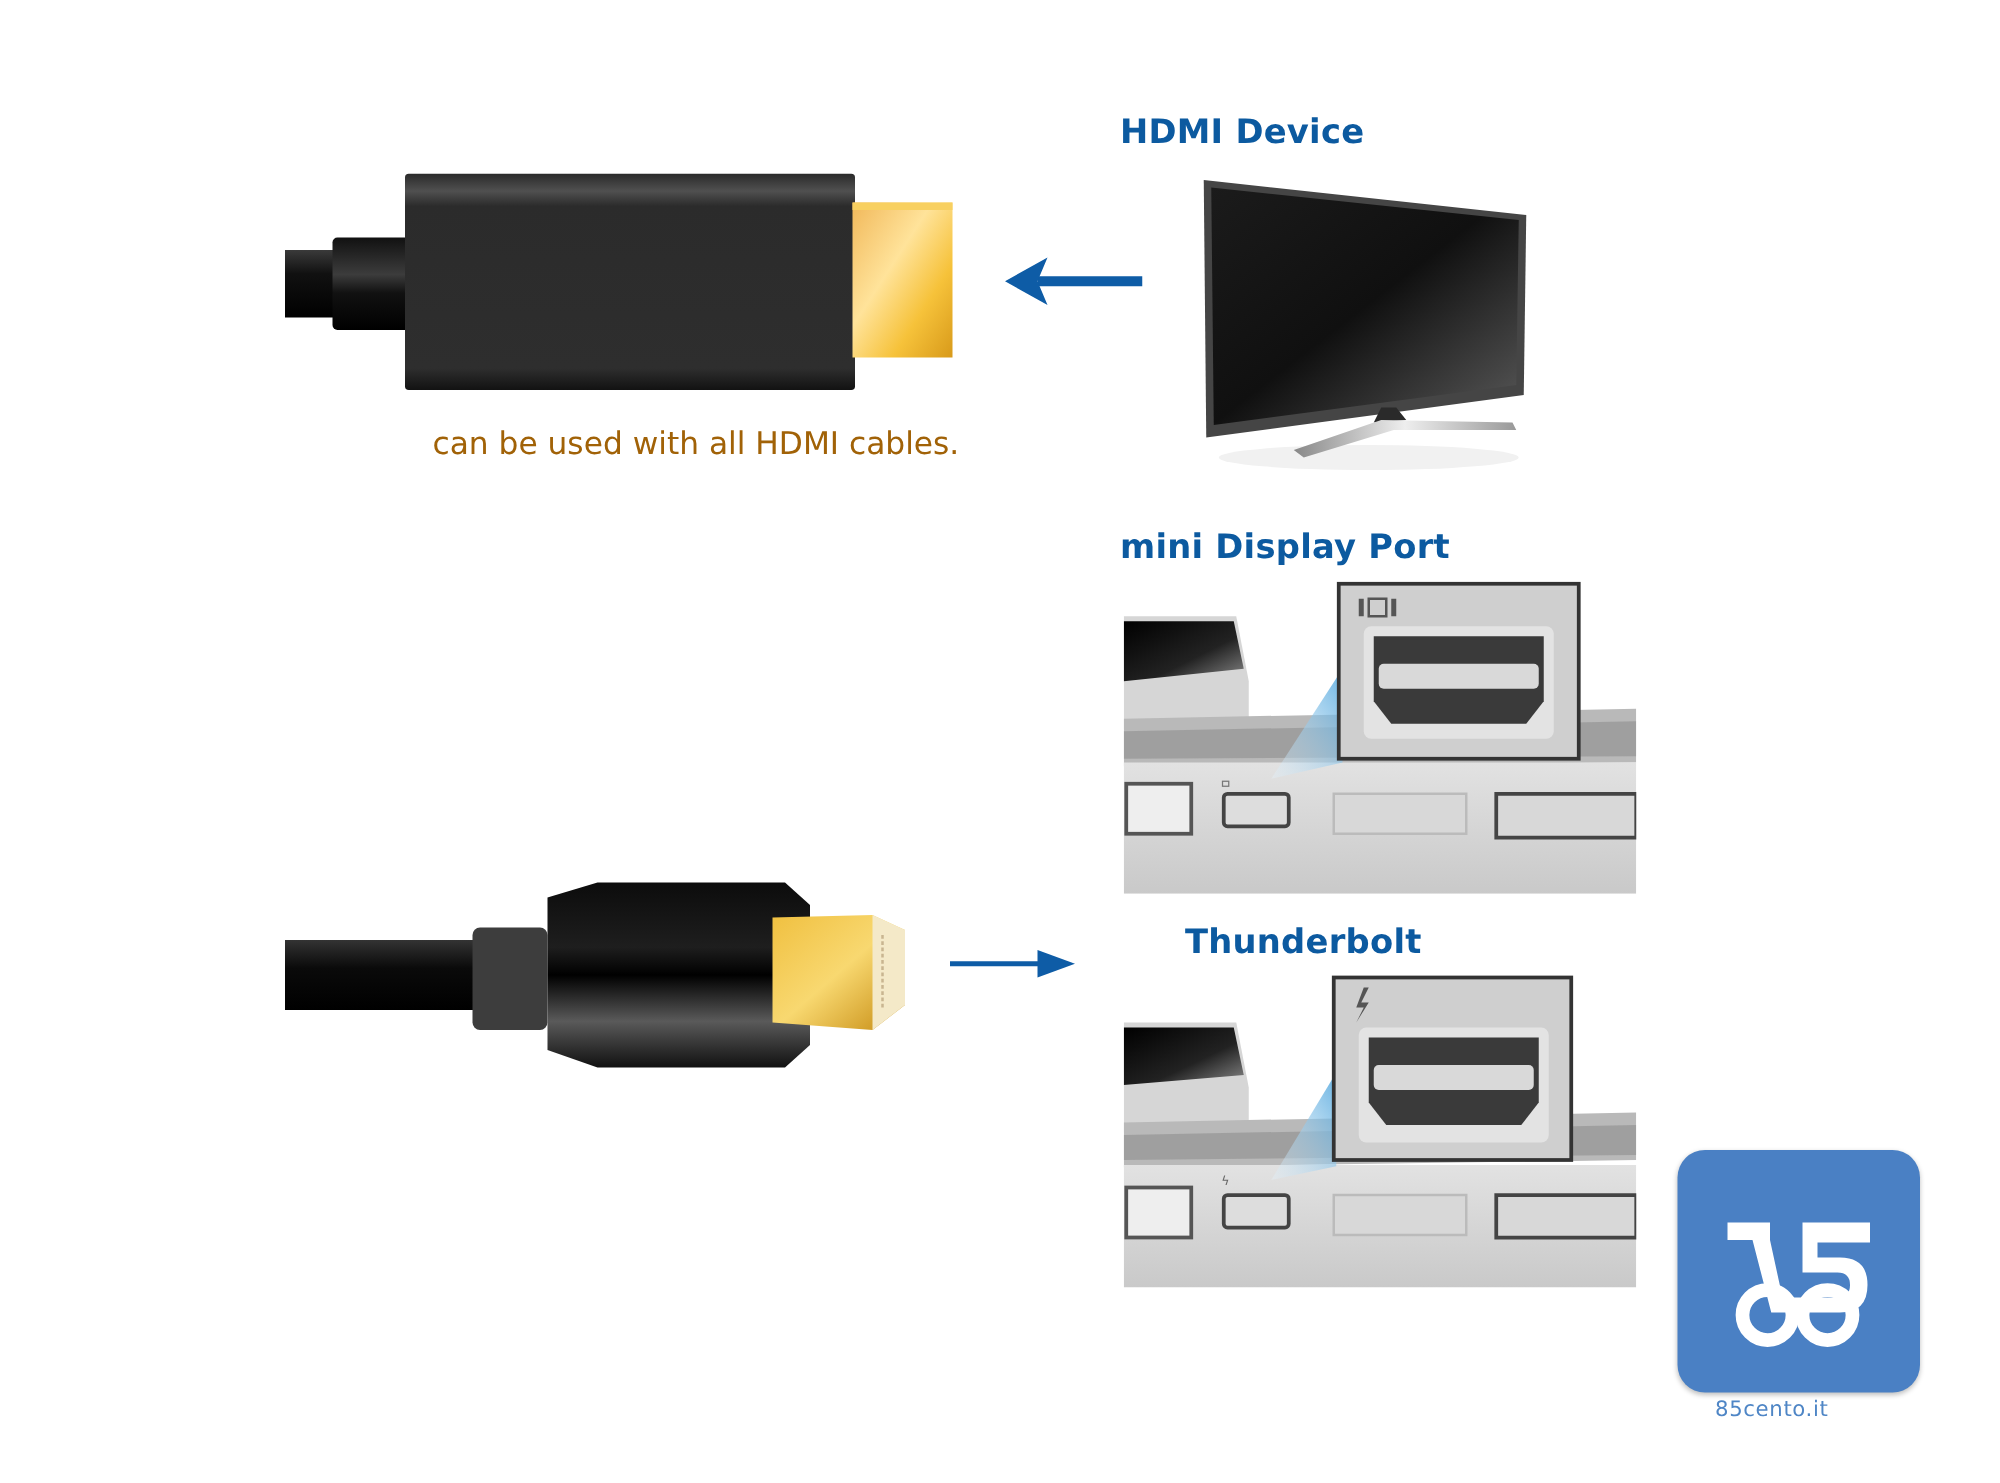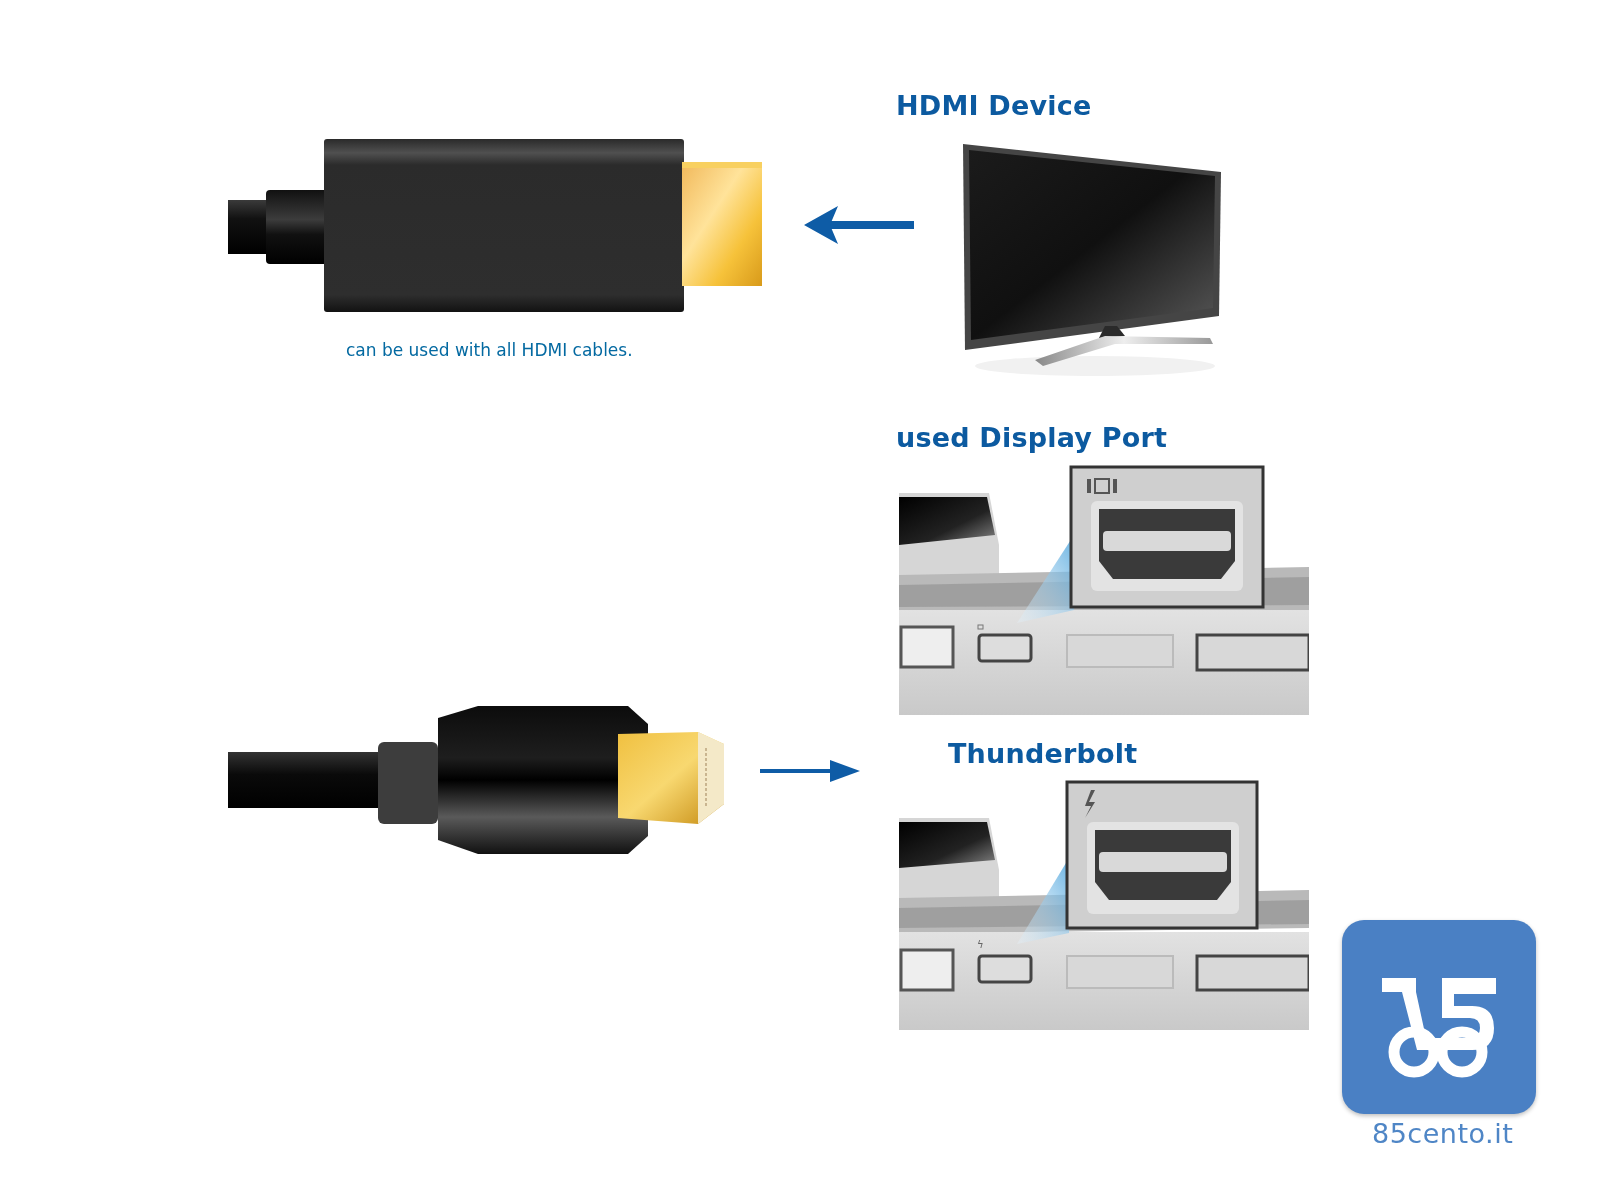--- a/index.html
+++ b/index.html
@@ -1,20 +1,20 @@
 <!DOCTYPE html>
 <html><head>
 <meta charset="utf-8">
 <style>
   html, body { margin:0; padding:0; background:#ffffff; }
   body { width:1600px; height:1186px; position:relative; overflow:hidden; font-family:"DejaVu Sans", sans-serif; }
   .abs { position:absolute; }
   .heading { color:#0c5aa0; font-weight:bold; font-size:27px; letter-spacing:0.2px; font-family:"DejaVu Sans", sans-serif;text-align:right; }
-  .caption { color:#0369a1; font-size:17px; font-family:"DejaVu Sans", sans-serif; }
-  .logo-text { color:#4f86c6; font-size:27px; font-family:"DejaVu Sans", sans-serif; font-weight:normal; letter-spacing:0.5px; }
+  .caption { color:#a16207; font-size:25px; font-family:"DejaVu Sans", sans-serif; }
+  .logo-text { color:#4f86c6; font-size:17px; font-family:"DejaVu Sans", sans-serif; font-weight:normal; letter-spacing:0.5px; }
 </style>
 </head>
 <body>
 
 <div class="abs" style="left:228px; top:138px; width:540px; height:176px;">
   <svg width="540" height="176" viewBox="0 0 540 176">
     <defs>
       <linearGradient id="cableG" x1="0" y1="0" x2="0" y2="1">
         <stop offset="0" stop-color="#3a3a3a"></stop>
           <stop offset="0.35" stop-color="#111"></stop>
@@ -74,21 +74,21 @@
       </linearGradient>
     </defs>
     <ellipse cx="140" cy="226" rx="120" ry="10" fill="#f1f1f1"></ellipse>
     <polygon points="8,4 266,32 264,176 10,210" fill="#454545"></polygon>
     <polygon points="14,10 260,36 258,168 16,200" fill="url(#screenG)"></polygon>
     <polygon points="150,186 162,186 170,196 144,198" fill="#2a2a2a"></polygon>
     <polygon points="80,220 150,196 255,198 258,204 160,204 88,226" fill="url(#standG)"></polygon>
   </svg>
 </div>
 
-<div class="abs heading" style="left:896px; top:422px;">used Display Port</div>
+<div class="abs heading" style="left:896px; top:422px;">mini Display Port</div>
 
 <div class="abs" style="left:899px; top:465px; width:410px; height:250px;">
   <svg width="410" height="250" viewBox="0 0 410 250">
     <defs>
       <linearGradient id="lidG" x1="0" y1="0" x2="1" y2="1">
         <stop offset="0" stop-color="#000"></stop>
           <stop offset="0.6" stop-color="#222"></stop>
           <stop offset="1" stop-color="#888"></stop>
       </linearGradient>
       <linearGradient id="beamG" x1="0" y1="1" x2="1" y2="0">

